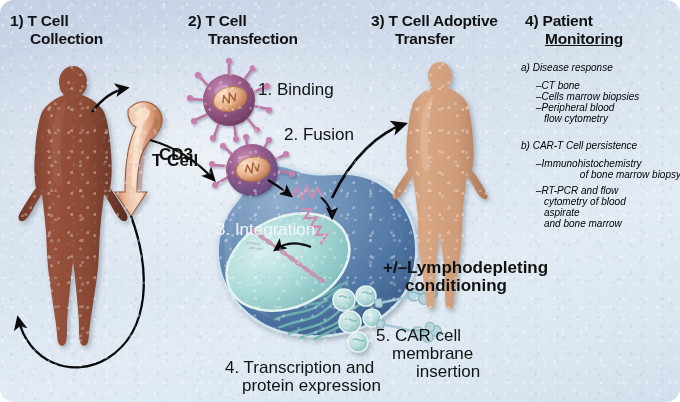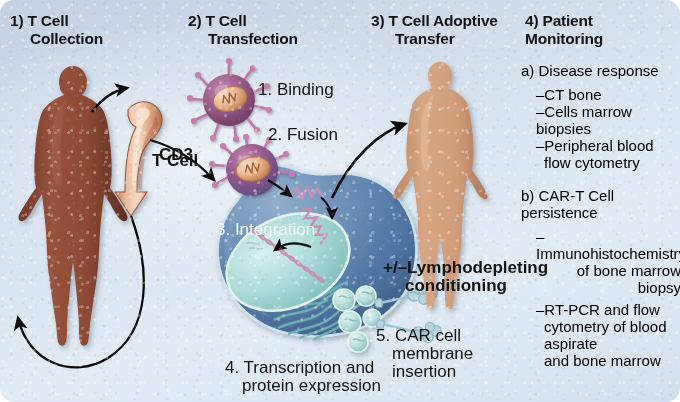--- a/index.html
+++ b/index.html
@@ -31,21 +31,21 @@
                     25px 29px,21px 19px,29px 25px,33px 31px,24px 22px,28px 26px;
     opacity:.85;
   }
   .layer{position:absolute;inset:0;}
   #art{z-index:1;}
   #labels{z-index:3;}
 
   .lbl{position:absolute;color:#121212;white-space:pre;line-height:1.16;}
   .head{font-weight:bold;font-size:15.5px;letter-spacing:-.2px;}
   .step{font-size:17px;}
-  .small{font-size:15px;}
+  .small{font-size:10px;font-style:italic;}
   .bold{font-weight:bold;}
   .white{color:#f2f7fa;}
 </style>
 </head>
 <body>
 
 <div id="figure">
 
   <svg class="layer" id="art" viewBox="0 0 680 402" width="680" height="402">
     <defs>
@@ -347,35 +347,35 @@
     <div class="lbl head" style="left:10px;top:12px;">1) T Cell</div>
     <div class="lbl head" style="left:30px;top:30px;">Collection</div>
 
     <div class="lbl head" style="left:188px;top:12px;">2) T Cell</div>
     <div class="lbl head" style="left:208px;top:30px;">Transfection</div>
 
     <div class="lbl head" style="left:371px;top:12px;">3) T Cell Adoptive</div>
     <div class="lbl head" style="left:395px;top:30px;">Transfer</div>
 
     <div class="lbl head" style="left:525px;top:12px;">4) Patient</div>
-    <div class="lbl head" style="left:525px;top:30px;">Monitoring</div>
+    <div class="lbl head" style="left:545px;top:30px;text-decoration:underline;">Monitoring</div>
 
     <div class="lbl step bold" style="left:159px;top:145px;">CD3</div>
     <div class="lbl step bold" style="left:152px;top:151px;">T Cell</div>
 
     <div class="lbl step" style="left:258px;top:80px;">1. Binding</div>
-    <div class="lbl step" style="left:268px;top:125px;">2. Fusion</div>
+    <div class="lbl step" style="left:284px;top:125px;">2. Fusion</div>
     <div class="lbl step white" style="left:216px;top:220px;">3. Integration</div>
 
     <div class="lbl step" style="left:225px;top:358px;">4. Transcription and</div>
     <div class="lbl step" style="left:242px;top:376px;">protein expression</div>
 
     <div class="lbl step" style="left:376px;top:326px;">5. CAR cell</div>
     <div class="lbl step" style="left:392px;top:344px;">membrane</div>
-    <div class="lbl step" style="left:392px;top:362px;text-align:right;">insertion</div>
+    <div class="lbl step" style="left:416px;top:362px;text-align:right;">insertion</div>
 
     <div class="lbl step bold" style="left:383px;top:258px;">+/–Lymphodepleting</div>
     <div class="lbl step bold" style="left:405px;top:276px;">conditioning</div>
 
     <div style="position:absolute;left:521px;top:62px;width:160px;">
 
       <div>
         <div class="small" style="margin-bottom:7px;">a) Disease response</div>
         <div style="margin-left:15px;">
           <div class="small">–CT bone</div>

